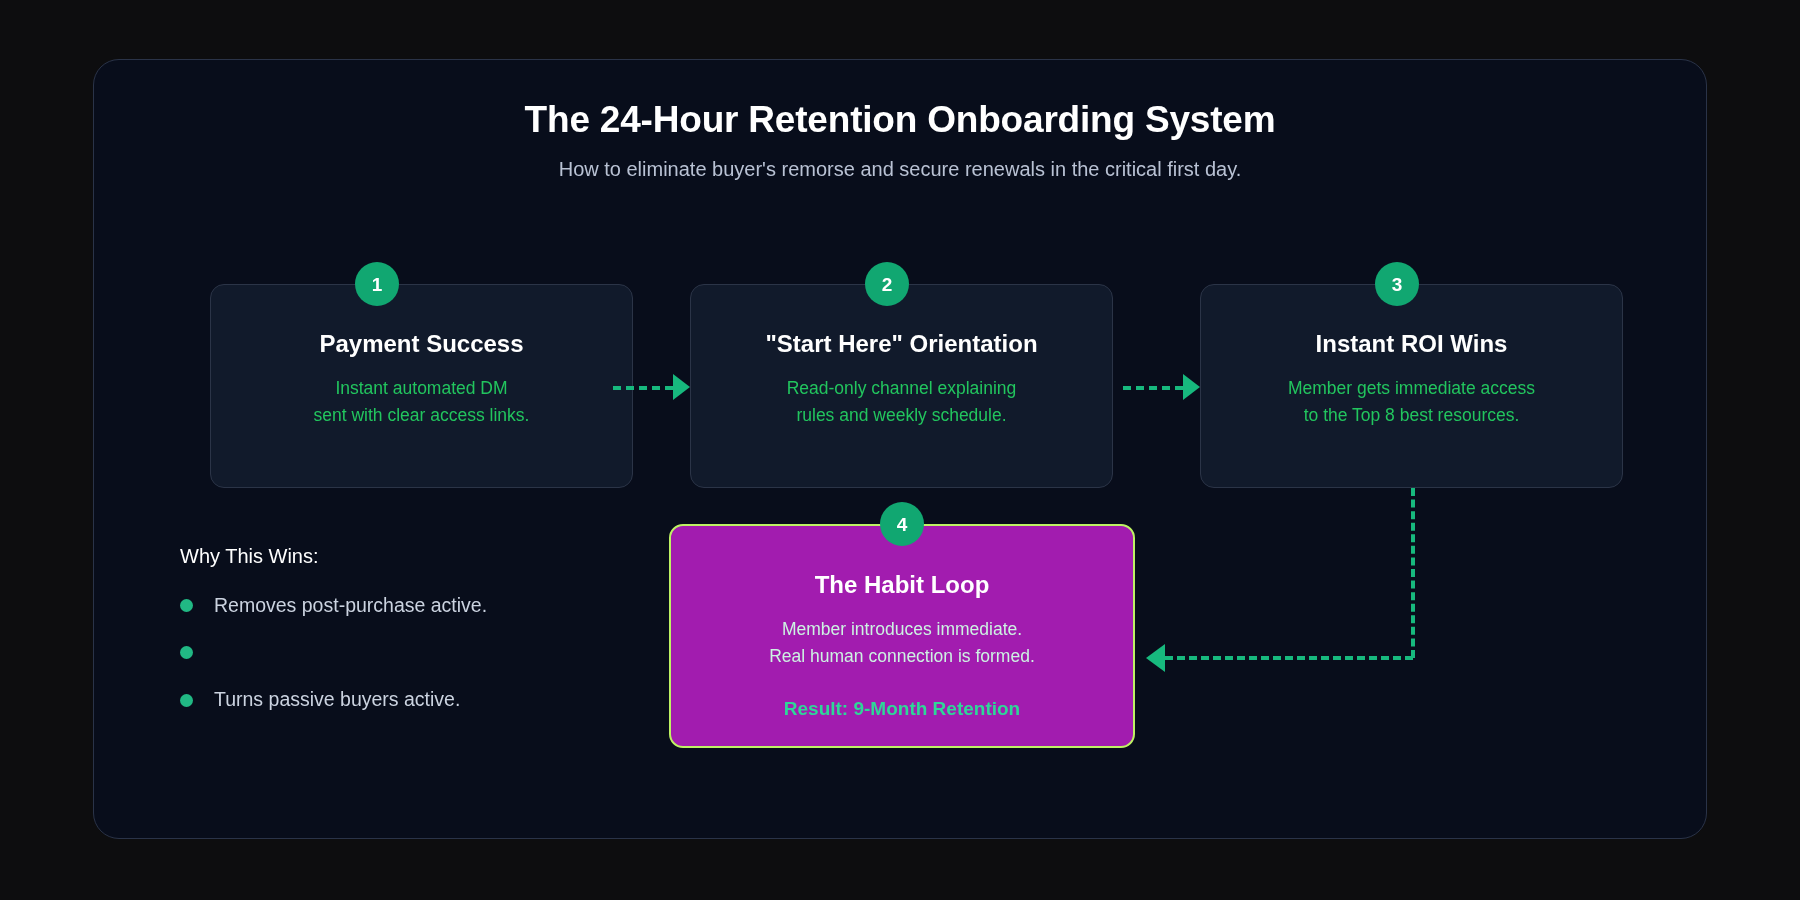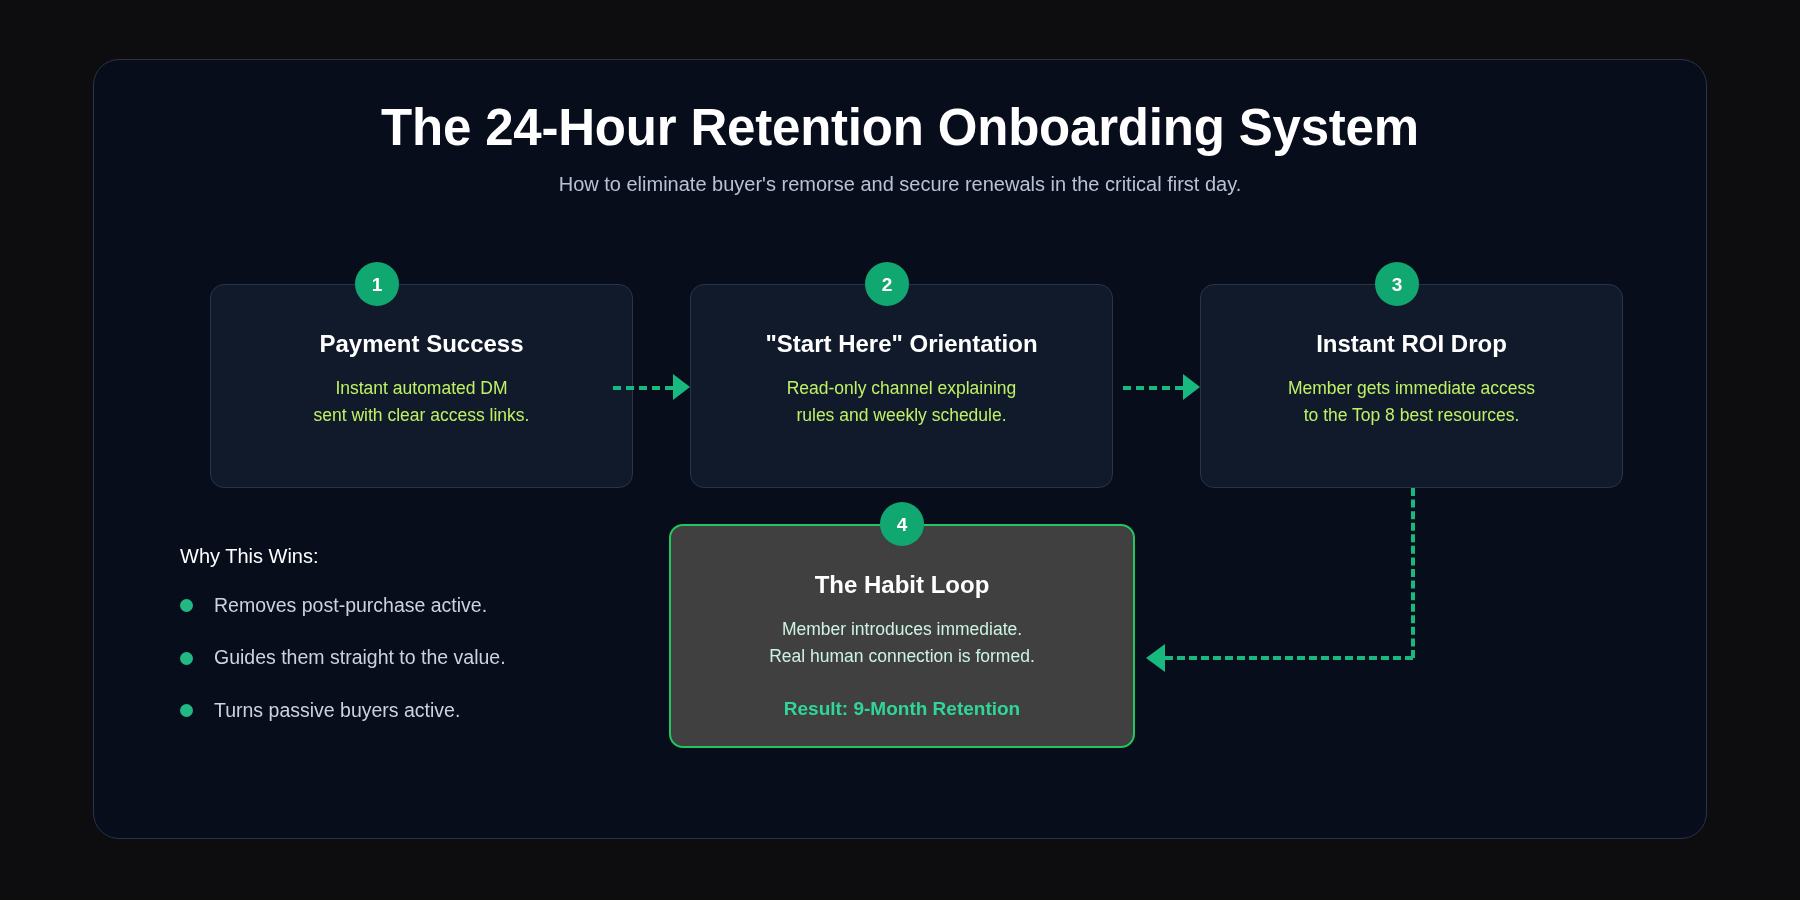--- a/index.html
+++ b/index.html
@@ -28,21 +28,21 @@
     height: 780px;
     background: #080d1b;
     border: 1px solid #2a3348;
     border-radius: 26px;
   }
 
   
   .header { position: absolute; left: 0; top: 40px; width: 100%; text-align: center; }
 
   .title {
-    font-size: 51px;
+    font-size: 37px;
     font-weight: bold;
     color: #ffffff;
     letter-spacing: -0.2px;
     line-height: 1.1;
     font-stretch: condensed;
   }
 
   .subtitle {
     margin-top: 16px;
     font-size: 20px;
@@ -56,40 +56,40 @@
     border-radius: 14px;
     text-align: center;
   }
 
   .card-plain {
     background: #111a2b;
     border: 1px solid #2b3447;
   }
 
   .card-accent {
-    background: #404040;
-    border: 2px solid #22c55e;
+    background: #a21caf;
+    border: 2px solid #bef264;
   }
 
   .card-title {
     position: absolute;
     left: 0; right: 0;
     top: 45px;
     font-size: 24px;
     font-weight: bold;
     color: #ffffff;
     line-height: 1.2;
   }
 
   .card-body {
     position: absolute;
     left: 14px; right: 14px;
     top: 90px;
     font-size: 17.5px;
-    color: #bef264;
+    color: #22c55e;
     line-height: 1.52;
   }
 
   .card-accent .card-body { color: #cdf3e2; }
 
   .card-result {
     position: absolute;
     left: 0; right: 0;
     bottom: 26px;
     font-size: 19px;
@@ -201,21 +201,21 @@
 rules and weekly schedule.</div>
     </div>
     <div class="badge" style="left:771px; top:202px;">
       <span>2</span>
     </div>
 
     <div class="conn-h" style="left:1029px; top:326px; width:60px;"></div>
     <div class="arrow-right" style="left:1089px; top:314px;"></div>
 
     <div class="card card-plain" style="left:1106px; top:224px; width:423px; height:204px;">
-      <div class="card-title">Instant ROI Drop</div>
+      <div class="card-title">Instant ROI Wins</div>
       <div class="card-body" style="white-space:pre-line;">Member gets immediate access
 to the Top 8 best resources.</div>
     </div>
     <div class="badge" style="left:1281px; top:202px;">
       <span>3</span>
     </div>
 
     <div class="conn-v" style="left:1317px; top:428px; height:170px;"></div>
     <div class="conn-h" style="left:1071px; top:596px; width:248px;"></div>
     <div class="arrow-left" style="left:1052px; top:584px;"></div>
@@ -233,21 +233,20 @@
     <div class="wins" style="left:86px; top:485px;">
       <div class="wins-title">Why This Wins:</div>
 
       <div class="wins-item">
         <span class="wins-dot"></span>
         <span class="wins-text">Removes post-purchase active.</span>
       </div>
 
       <div class="wins-item">
         <span class="wins-dot"></span>
-        <span class="wins-text">Guides them straight to the value.</span>
       </div>
 
       <div class="wins-item">
         <span class="wins-dot"></span>
         <span class="wins-text">Turns passive buyers active.</span>
       </div>
     </div>
 
   </div>
 </div>

